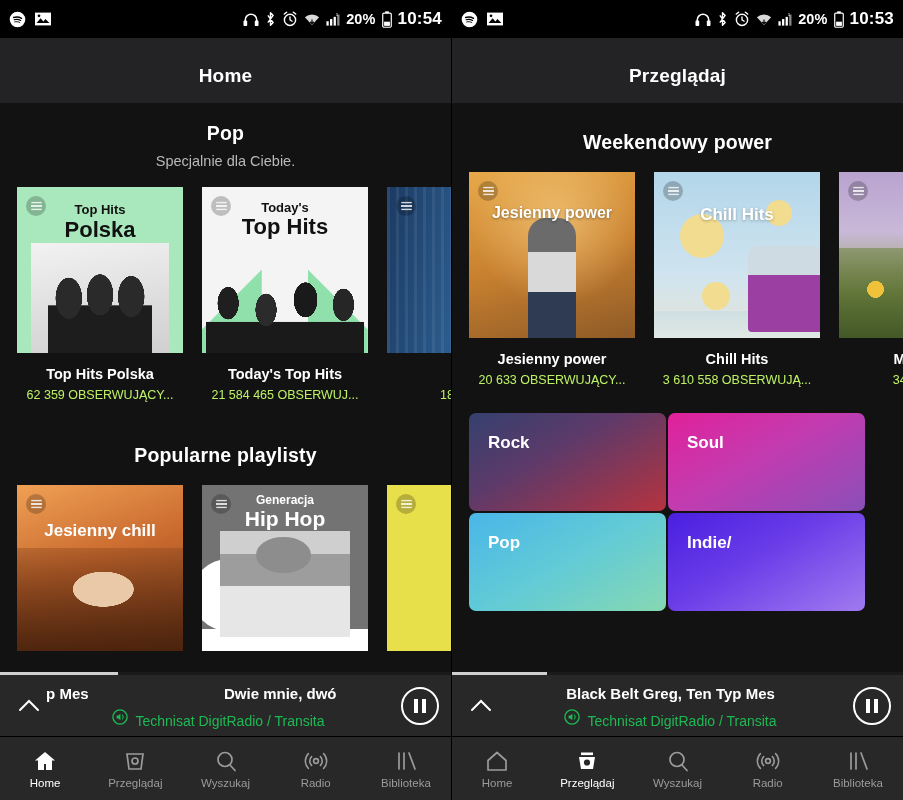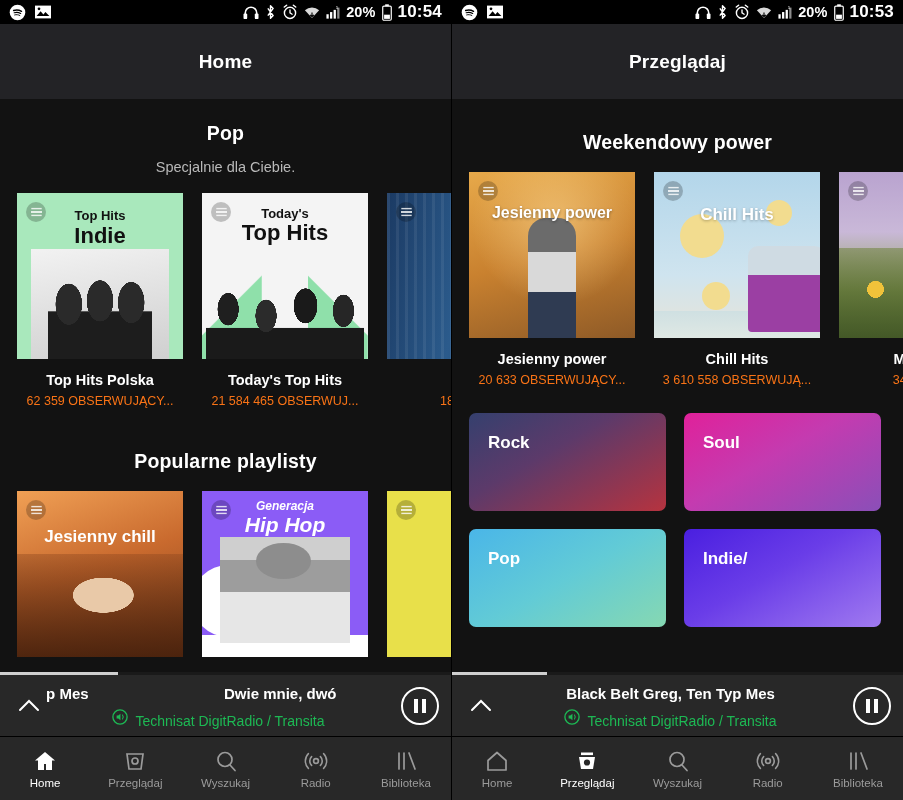--- a/index.html
+++ b/index.html
@@ -8,21 +8,21 @@
     background: #000;
     font-family: "Liberation Sans", sans-serif;
     overflow: hidden;
   }
   .screens { display: flex; width: 903px; height: 800px; }
   .phone { width: 451px; height: 800px; position: relative; background: #121212; overflow: hidden; }
   .phone.right { width: 452px; border-left: 1px solid #000; }
 
   
   .statusbar {
-    height: 24px; background: #000; display: flex; align-items: center;
+    height: 38px; background: #000; display: flex; align-items: center;
     padding: 0 9px; color: #fff;
   }
   .sb-left { display: flex; align-items: center; gap: 9px; }
   .sb-right { margin-left: auto; display: flex; align-items: center; gap: 6px; }
   .sb-icon { display: inline-flex; align-items: center; justify-content: center; }
   .sb-text { font-size: 14.5px; font-weight: bold; letter-spacing: .1px; }
   .sb-time { font-size: 17px; font-weight: bold; letter-spacing: .2px; }
 
   
   .header {
@@ -30,34 +30,34 @@
     justify-content: center;
   }
   .header-title { color: #fff; font-size: 19px; font-weight: bold; letter-spacing: .2px; }
 
   
   .content { position: absolute; top: 103px; bottom: 125px; left: 0; right: 0; background: #121212; overflow: hidden; }
   .section-title {
     color: #fff; text-align: center; font-size: 19.5px; font-weight: bold;
     letter-spacing: .2px;
   }
-  .section-sub { color: #b9b9b9; text-align: center; font-size: 14.5px; margin-top: 14px; }
+  .section-sub { color: #b9b9b9; text-align: center; font-size: 14.5px; margin-top: 8px; }
 
   .row { display: flex; gap: 19px; padding-left: 17px; margin-top: 18px; }
   .card { width: 166px; flex: 0 0 166px; }
   .card-art {
     width: 166px; height: 166px; position: relative; overflow: hidden;
     background: #2a2a2a;
   }
   .card-title {
     color: #fff; font-size: 14.5px; font-weight: bold; text-align: center;
     margin-top: 13px; white-space: nowrap; overflow: hidden;
   }
   .card-sub {
-    color: #f97316; font-size: 12.5px; text-align: center; margin-top: 6px;
+    color: #bef264; font-size: 12.5px; text-align: center; margin-top: 6px;
     white-space: nowrap; overflow: hidden;
   }
   .sp-badge {
     position: absolute; top: 9px; left: 9px; width: 20px; height: 20px;
     border-radius: 50%; background: rgba(0,0,0,.22);
     display: flex; align-items: center; justify-content: center;
   }
   .sp-badge i {
     display: block; width: 11px; height: 1.6px; background: rgba(255,255,255,.8);
     box-shadow: 0 -3.4px 0 -0.3px rgba(255,255,255,.8), 0 3.4px 0 -0.3px rgba(255,255,255,.8);
@@ -135,36 +135,36 @@
       linear-gradient(180deg, rgba(110,130,60,.55), rgba(60,80,35,.85));
   }
 
   .art-jchill { background: linear-gradient(160deg,#f0a055 0%,#c96a2e 46%,#7d3f1b 100%); }
   .art-jchill .face {
     position:absolute; left:0; right:0; bottom:0; height:62%;
     background: radial-gradient(ellipse 52px 30px at 52% 40%, #e9c9a8 58%, transparent 59%),
                 linear-gradient(180deg, rgba(140,70,30,.4), rgba(70,32,12,.9));
   }
 
-  .art-hiphop { background:#8b5cf6;font-style:italic; }
+  .art-hiphop { background:#737373; }
   .art-hiphop .whitecircle { position:absolute; left:-10px; bottom:20px; width:72px;height:72px;border-radius:50%;background:#fff; }
   .art-hiphop .whitebar { position:absolute; left:0; right:0; bottom:0; height:22px;background:#fff; }
   .art-hiphop .photo {
     position:absolute; left:18px; right:18px; top:46px; bottom:14px;
     background:linear-gradient(180deg,#cfcfcf 0 22%,#9d9d9d 22% 52%,#e6e6e6 52% 100%);
   }
   .art-hiphop .photo::after{
     content:''; position:absolute; left:28%; top:6%; width:42%; height:34%;
     border-radius:50%; background:#8d8d8d;
   }
 
   .art-yellow { background:#e8e04a; }
 
   
-  .tiles { display:flex; flex-wrap:wrap; gap:18px; padding:0 17px; margin-top:26px; }
+  .tiles { display:flex; flex-wrap:wrap; gap:2px; padding:0 17px; margin-top:26px; }
   .tile {
     width: 197px; height: 98px; border-radius: 7px; position: relative;
     overflow: hidden; flex: 0 0 197px;
   }
   .tile-label {
     position:absolute; left:19px; top:19px; right:14px;
     color:#fff; font-size:17px; font-weight:bold; line-height:1.32;
   }
   .tile-rock  { background: linear-gradient(150deg,#35406e 0%,#5c3a6a 40%,#b6333f 100%); }
   .tile-soul  { background: linear-gradient(150deg,#e0219a 0%,#c43bb0 45%,#8a4fb8 100%); }
@@ -293,21 +293,21 @@
       </div>
 
       <div class="row">
         <div class="card">
           <div class="card-art art-tophits-pl">
             <div class="band"></div>
             <div class="sp-badge">
                 <i></i>
               </div>
             <div class="art-label" style="top:16px;color:#111;font-size:13px">Top Hits</div>
-            <div class="art-label" style="top:31px;color:#111;font-size:22px">Indie</div>
+            <div class="art-label" style="top:31px;color:#111;font-size:22px">Polska</div>
           </div>
           <div class="card-title">Top Hits Polska</div>
           <div class="card-sub">62 359 OBSERWUJĄCY...</div>
         </div>
 
         <div class="card">
           <div class="card-art art-todays">
             <div class="greenwave"></div>
             <div class="people"></div>
             <div class="sp-badge">

